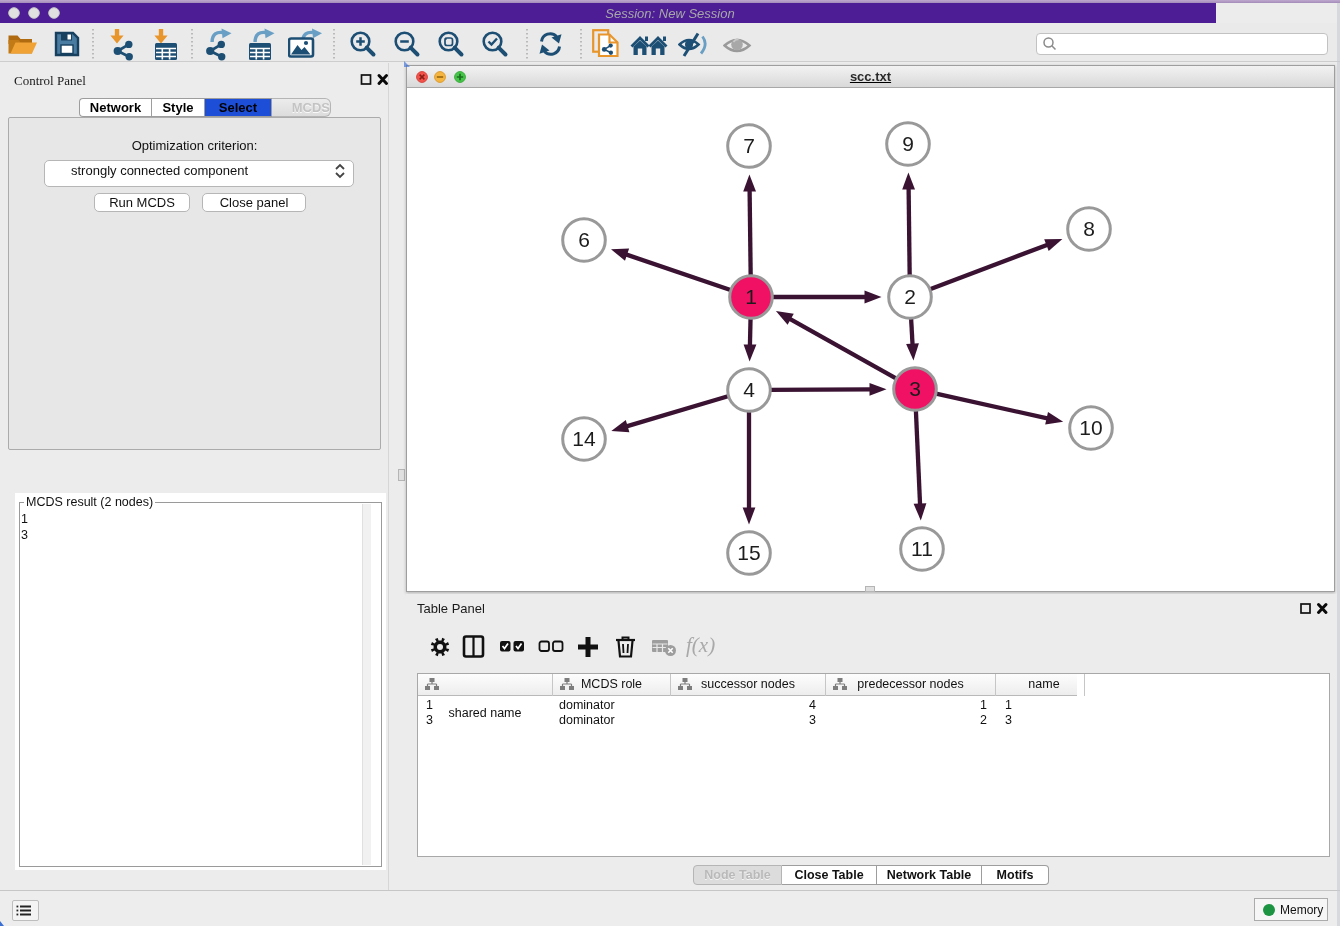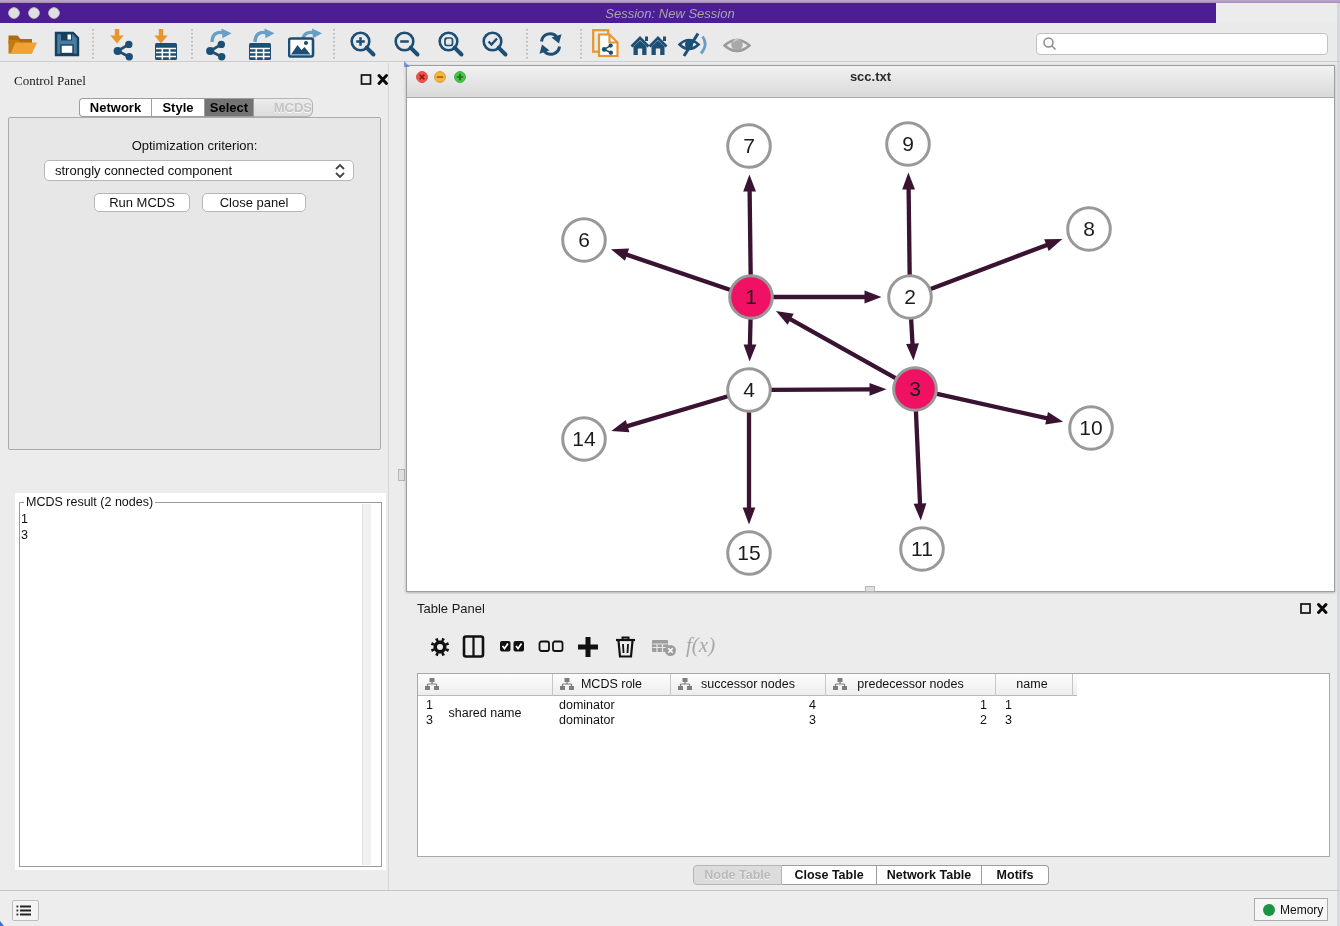--- a/index.html
+++ b/index.html
@@ -187,48 +187,48 @@
 <div class="abs" style="left:0;top:63px;width:389px;height:827px;background:#ececec;border-right:1px solid #d6d6d6;">
   <div class="abs" style="left:14px;top:10px;font-size:13px;color:#1a1a1a;font-family:Liberation Serif, serif;">Control Panel</div>
   <svg width="36" height="14" class="abs" style="left:356px;top:10px">
     <rect x="5.5" y="2" width="9" height="9" fill="none" stroke="#111" stroke-width="1.7"></rect>
     <path d="M23 2.5 L30.5 10.5 M30.5 2.5 L23 10.5" stroke="#0a0a0a" stroke-width="3" stroke-linecap="round"></path>
   </svg>
 
   <div class="abs" style="left:79px;top:35px;height:19px;display:flex;font-size:13px;font-weight:bold;">
     <div style="width:72px;background:#fff;border:1px solid #9d9d9d;border-right:none;border-radius:4px 0 0 4px;text-align:center;line-height:17.5px;">Network</div>
     <div style="width:53px;background:#fff;border:1px solid #9d9d9d;border-right:none;text-align:center;line-height:17.5px;">Style</div>
-    <div style="width:50px;background:#737373;border:1px solid #9d9d9d;text-align:center;line-height:17.5px;">Select</div>
+    <div style="width:68px;background:#1d4ed8;border:1px solid #9d9d9d;text-align:center;line-height:17.5px;">Select</div>
     <div style="width:59px;background:linear-gradient(#ececec,#dcdcdc);border:1px solid #b5b5b5;border-left:none;border-radius:0 6px 6px 0;text-align:right;line-height:17.5px;color:#c3c3c3;text-shadow:0 1px 0 #fafafa;">MCDS</div>
   </div>
 
   <div class="abs" style="left:8px;top:53.5px;width:373px;height:333px;background:#e7e7e7;border:1px solid #ababab;border-radius:2px;"></div>
   <div class="abs" style="left:0;top:75px;width:389px;text-align:center;font-size:13px;color:#111;">Optimization criterion:</div>
 
-  <div class="abs" style="left:44px;top:97px;width:310px;height:21px;background:#fff;border:1px solid #b6b6b6;border-radius:5px;font-size:13px;color:#111;line-height:19px;padding-left:10px;">strongly connected component
+  <div class="abs" style="left:44px;top:97px;width:310px;height:27px;background:#fff;border:1px solid #b6b6b6;border-radius:5px;font-size:13px;color:#111;line-height:19px;padding-left:26px;">strongly connected component
     <svg width="12" height="16" class="abs" style="right:7px;top:2px">
       <path d="M2 6 L6 2 L10 6" fill="none" stroke="#444" stroke-width="1.8"></path>
       <path d="M2 10 L6 14 L10 10" fill="none" stroke="#444" stroke-width="1.8"></path>
     </svg>
   </div>
 
   <div class="abs" style="left:94px;top:130px;width:96px;height:19px;background:#fff;border:1px solid #b6b6b6;border-radius:5px;font-size:13px;color:#111;text-align:center;line-height:17px;">Run MCDS</div>
   <div class="abs" style="left:202px;top:130px;width:104px;height:19px;background:#fff;border:1px solid #b6b6b6;border-radius:5px;font-size:13px;color:#111;text-align:center;line-height:17px;">Close panel</div>
 
   <div class="abs" style="left:15px;top:430px;width:371px;height:377px;background:#ffffff;"></div>
   <div class="abs" style="left:19px;top:439px;width:363px;height:365px;border:1px solid #9a9a9a;"></div>
   <div class="abs" style="left:24px;top:432px;font-size:12.5px;color:#111;background:#fff;padding:0 2px;">MCDS result (2 nodes)</div>
   <div class="abs" style="left:21px;top:448px;font-size:12.5px;color:#111;line-height:16px;">1<br>3</div>
   <div class="abs" style="left:362px;top:441px;width:9px;height:361px;background:#f1f1f1;border-left:1px solid #e0e0e0;"></div>
 </div>
 
 <div class="abs" style="left:398px;top:469px;width:7px;height:12px;background:#e0e0e0;border:1px solid #b5b5b5;"></div>
 
 <div class="abs" style="left:406px;top:65px;width:929px;height:527px;background:#ffffff;border:1px solid #9e9e9e;box-shadow:0 1px 3px rgba(0,0,0,.25);">
-  <div style="height:32px;background:linear-gradient(#f2f2f2,#d9d9d9);border-bottom:1px solid #a8a8a8;position:relative;">
+  <div style="height:22px;background:linear-gradient(#f2f2f2,#d9d9d9);border-bottom:1px solid #a8a8a8;position:relative;text-decoration:underline;">
     <svg width="70" height="22" class="abs" style="left:8px;top:0">
       <circle cx="7" cy="11" r="5.4" fill="#f4534c" stroke="#d8433c" stroke-width="1"></circle>
       <path d="M4.6 8.6 L9.4 13.4 M9.4 8.6 L4.6 13.4" stroke="#8a1d14" stroke-width="1.5"></path>
       <circle cx="25" cy="11" r="5.4" fill="#f6b53e" stroke="#dc9c32" stroke-width="1"></circle>
       <path d="M21.8 11 L28.2 11" stroke="#9a6a14" stroke-width="1.7"></path>
       <circle cx="45" cy="11" r="5.4" fill="#46c648" stroke="#3aab3c" stroke-width="1"></circle>
       <path d="M45 7.8 L45 14.2 M41.8 11 L48.2 11" stroke="#1d6e1f" stroke-width="1.7"></path>
     </svg>
     <div style="text-align:center;font-size:13px;font-weight:bold;color:#2a2a2a;line-height:21px;">scc.txt</div>
   </div>
@@ -378,21 +378,21 @@
         <svg width="14" height="13" class="abs" style="left:7px;top:4px">
           <g fill="#7d7d7d">
             <rect x="4.5" y="0" width="5" height="4"></rect>
             <rect x="0" y="8" width="5" height="4"></rect>
             <rect x="9" y="8" width="5" height="4"></rect>
             <path d="M7 4 v2 M2.5 6 h9 M2.5 6 v2 M11.5 6 v2" stroke="#7d7d7d" stroke-width="1.2" fill="none"></path>
           </g>
         </svg>
         <div style="text-align:center;font-size:12.5px;color:#111;line-height:21px;">predecessor nodes</div>
       </div>
-      <div class="abs" style="left:574px;top:0;width:81px;height:22px;border-right:1px solid #c6c6c6;">
+      <div class="abs" style="left:586px;top:0;width:81px;height:22px;border-right:1px solid #c6c6c6;">
         <div style="text-align:center;font-size:12.5px;color:#111;line-height:21px;">name</div>
       </div>
 
     <div class="abs" style="left:8px;top:24px;font-size:12.5px;color:#111;line-height:15.4px;">1<br>3</div>
     <div class="abs" style="left:141px;top:24px;font-size:12.5px;color:#111;line-height:15.4px;">dominator<br>dominator</div>
     <div class="abs" style="left:264px;top:24px;width:134px;text-align:right;font-size:12.5px;color:#111;line-height:15.4px;">4<br>3</div>
     <div class="abs" style="left:419px;top:24px;width:150px;text-align:right;font-size:12.5px;color:#111;line-height:15.4px;">1<br>2</div>
     <div class="abs" style="left:587px;top:24px;font-size:12.5px;color:#111;line-height:15.4px;">1<br>3</div>
   </div>
 

